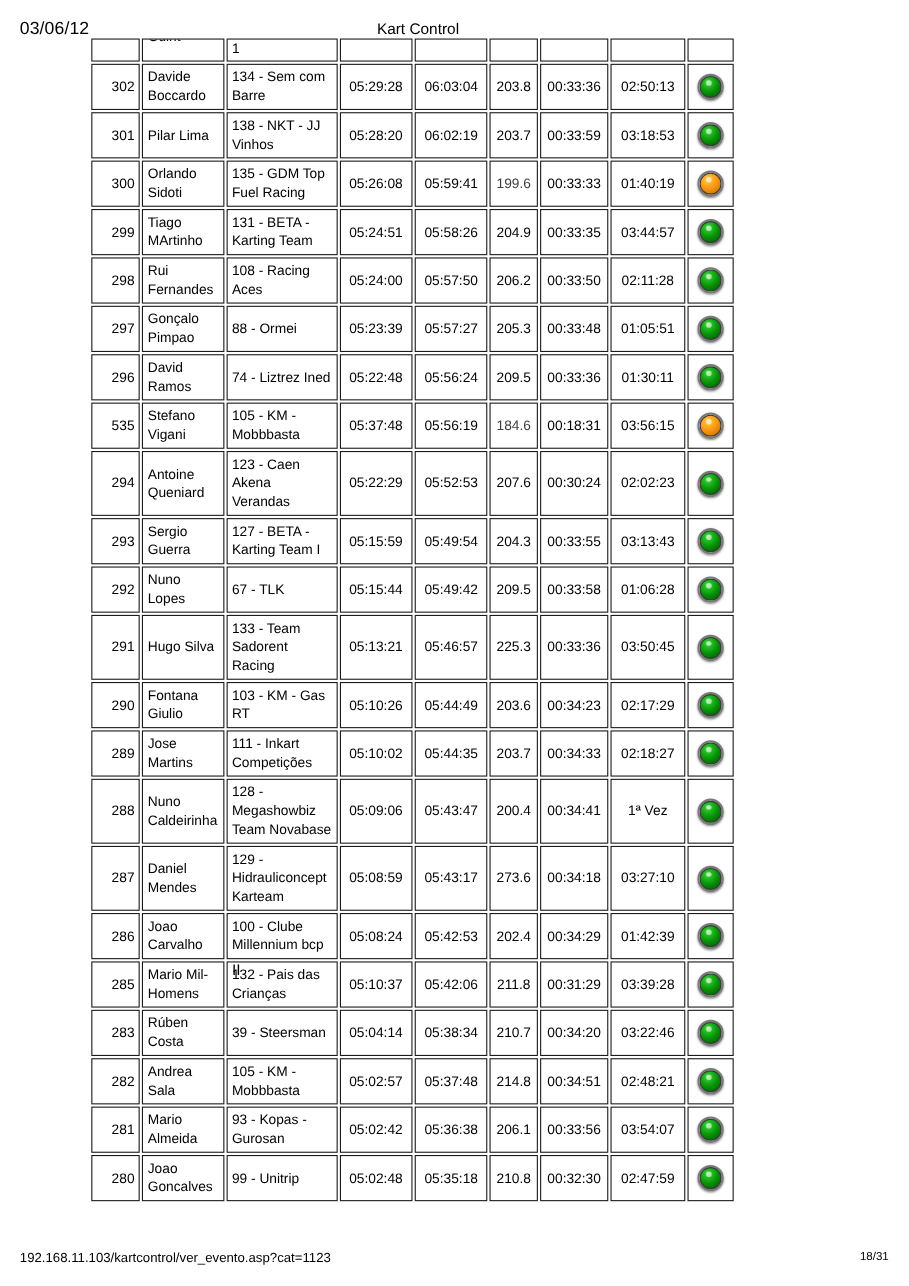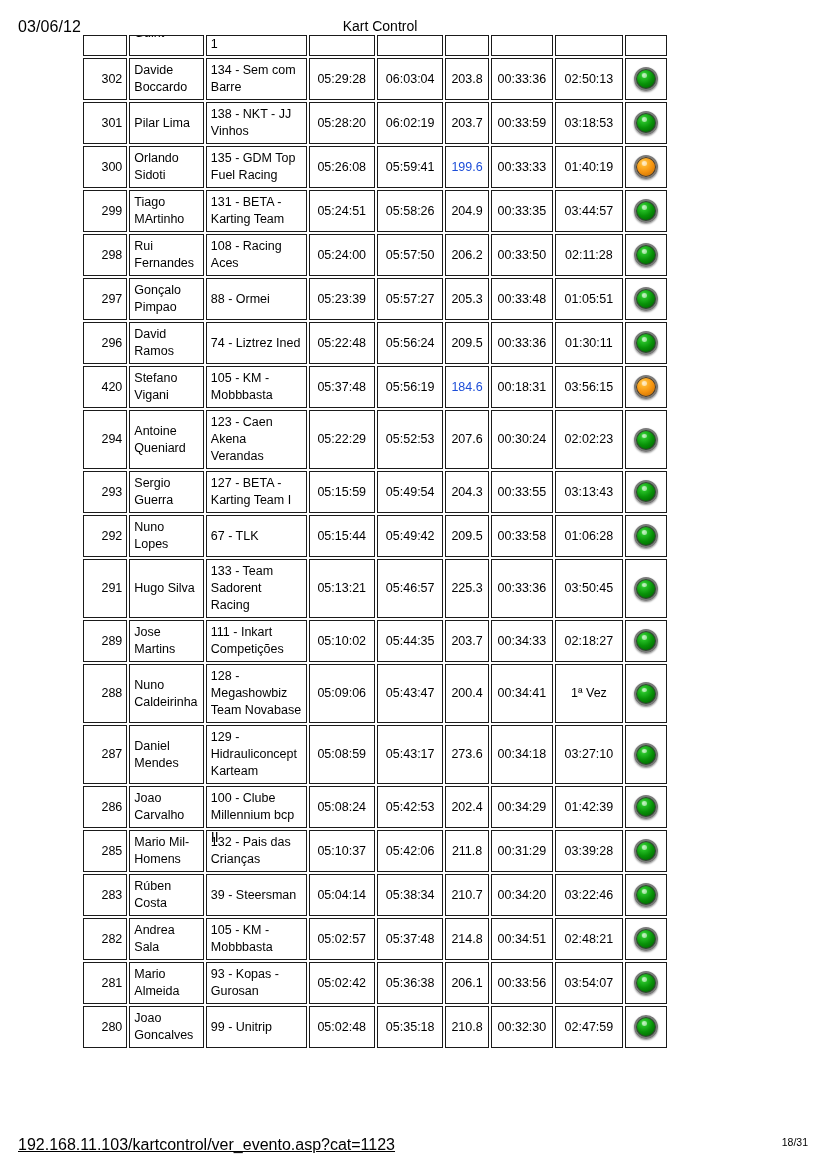--- a/index.html
+++ b/index.html
@@ -79,21 +79,21 @@
   col.c-num    { width: 43px; }
   col.c-t3     { width: 62px; }
   col.c-t4     { width: 67px; }
   col.c-led    { width: 42px; }
 
   td.pos    { text-align: right; }
   td.driver { text-align: left; }
   td.team   { text-align: left; white-space: normal; }
   td.tm     { text-align: center; white-space: nowrap; }
   td.num    { text-align: center; white-space: nowrap; }
-  td.num.alert { color: #1d4ed8; }
+  td.num.alert { color: #404040; }
   td.led    { text-align: center; padding: 2px; }
 
   
   tr.partial td {
     height: 12px;
     padding-top: 0;
     padding-bottom: 2px;
     vertical-align: bottom;
     line-height: 17px;
   }
@@ -160,23 +160,22 @@
     position: absolute;
     left: 0;
     bottom: 17px;
     width: 826px;
     height: 16px;
   }
   .footer-url {
     position: absolute;
     left: 18px;
     top: 0;
-    font-size: 16px;
-    white-space: nowrap;
-    text-decoration: underline;
+    font-size: 12px;
+    white-space: nowrap;
   }
   .footer-page {
     position: absolute;
     right: 18px;
     top: 0;
     font-size: 10.5px;
     white-space: nowrap;
   }
 </style>
 </head>
@@ -285,21 +284,21 @@
           <td class="driver">David Ramos</td>
           <td class="team">74 - Liztrez Ined</td>
           <td class="tm">05:22:48</td>
           <td class="tm">05:56:24</td>
           <td class="num">209.5</td>
           <td class="tm">00:33:36</td>
           <td class="tm">01:30:11</td>
           <td class="led"><span class="led-dot green"></span></td>
         </tr>
         <tr>
-          <td class="pos">420</td>
+          <td class="pos">535</td>
           <td class="driver">Stefano Vigani</td>
           <td class="team">105 - KM - Mobbbasta</td>
           <td class="tm">05:37:48</td>
           <td class="tm">05:56:19</td>
           <td class="num alert">184.6</td>
           <td class="tm">00:18:31</td>
           <td class="tm">03:56:15</td>
           <td class="led"><span class="led-dot orange"></span></td>
         </tr>
         <tr>
@@ -340,20 +339,31 @@
           <td class="driver">Hugo Silva</td>
           <td class="team">133 - Team Sadorent Racing</td>
           <td class="tm">05:13:21</td>
           <td class="tm">05:46:57</td>
           <td class="num">225.3</td>
           <td class="tm">00:33:36</td>
           <td class="tm">03:50:45</td>
           <td class="led"><span class="led-dot green"></span></td>
         </tr>
         <tr>
+          <td class="pos">290</td>
+          <td class="driver">Fontana Giulio</td>
+          <td class="team">103 - KM - Gas RT</td>
+          <td class="tm">05:10:26</td>
+          <td class="tm">05:44:49</td>
+          <td class="num">203.6</td>
+          <td class="tm">00:34:23</td>
+          <td class="tm">02:17:29</td>
+          <td class="led"><span class="led-dot green"></span></td>
+        </tr>
+        <tr>
           <td class="pos">289</td>
           <td class="driver">Jose Martins</td>
           <td class="team">111 - Inkart Competições</td>
           <td class="tm">05:10:02</td>
           <td class="tm">05:44:35</td>
           <td class="num">203.7</td>
           <td class="tm">00:34:33</td>
           <td class="tm">02:18:27</td>
           <td class="led"><span class="led-dot green"></span></td>
         </tr>

